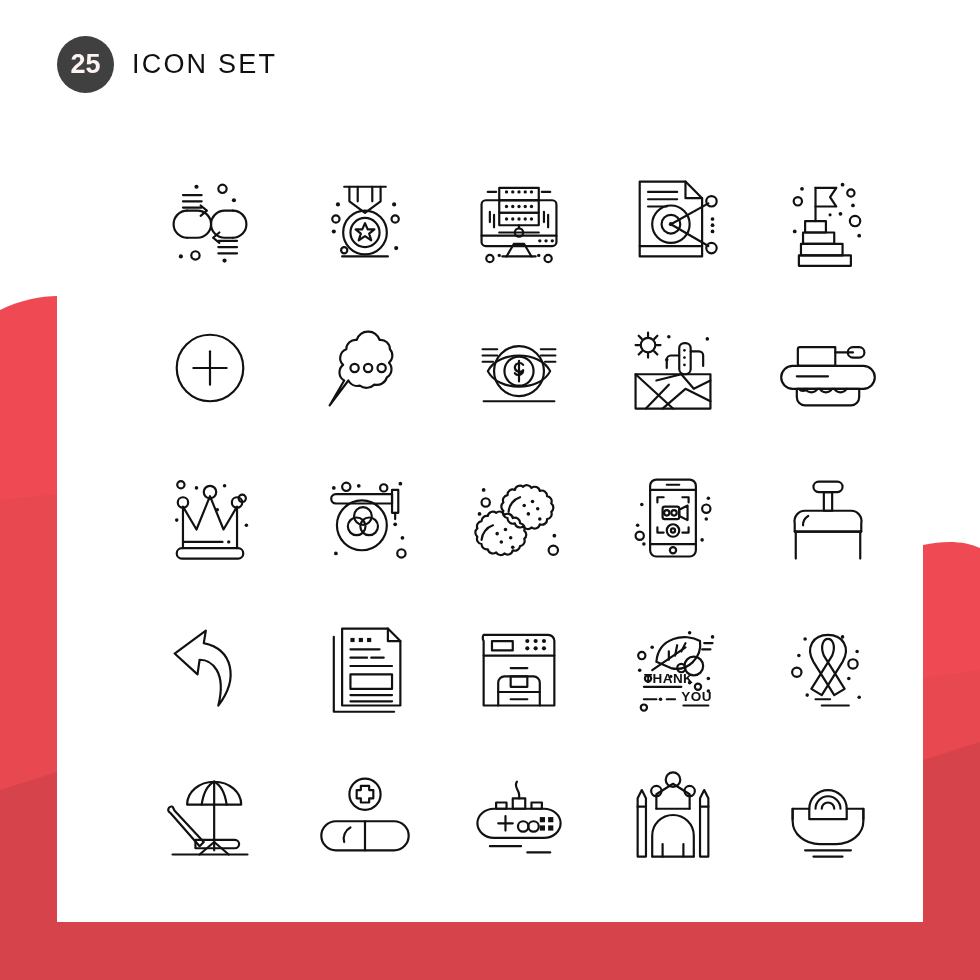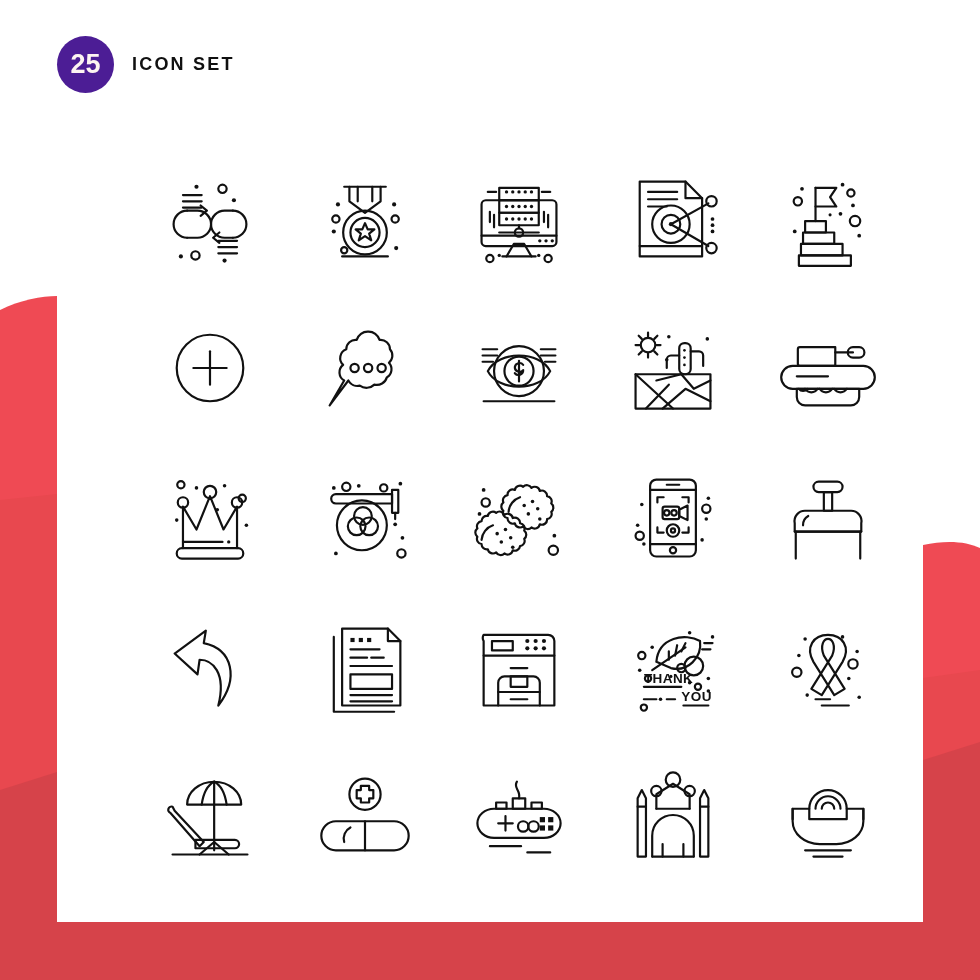--- a/index.html
+++ b/index.html
@@ -43,33 +43,33 @@
     left: 0px;
     top: 36px;
     display: flex;
     align-items: center;
     gap: 18px;
   }
   .count-badge {
     width: 57px;
     height: 57px;
     border-radius: 50%;
-    background: #4c1d95;
+    background: #404040;
     color: #fdf4f1;
     display: flex;
     align-items: center;
     justify-content: center;
     font-size: 27px;
     font-weight: bold;
     letter-spacing: 0px;
     line-height: 1;
   }
   .set-title {
-    font-size: 18px;
-    font-weight: bold;
+    font-size: 27px;
+    font-weight: normal;
     color: #101010;
     letter-spacing: 2.2px;
   }
   
   .grid {
     position: absolute;
     left: 76px;
     top: 122px;
     width: 772px;
     display: grid;

